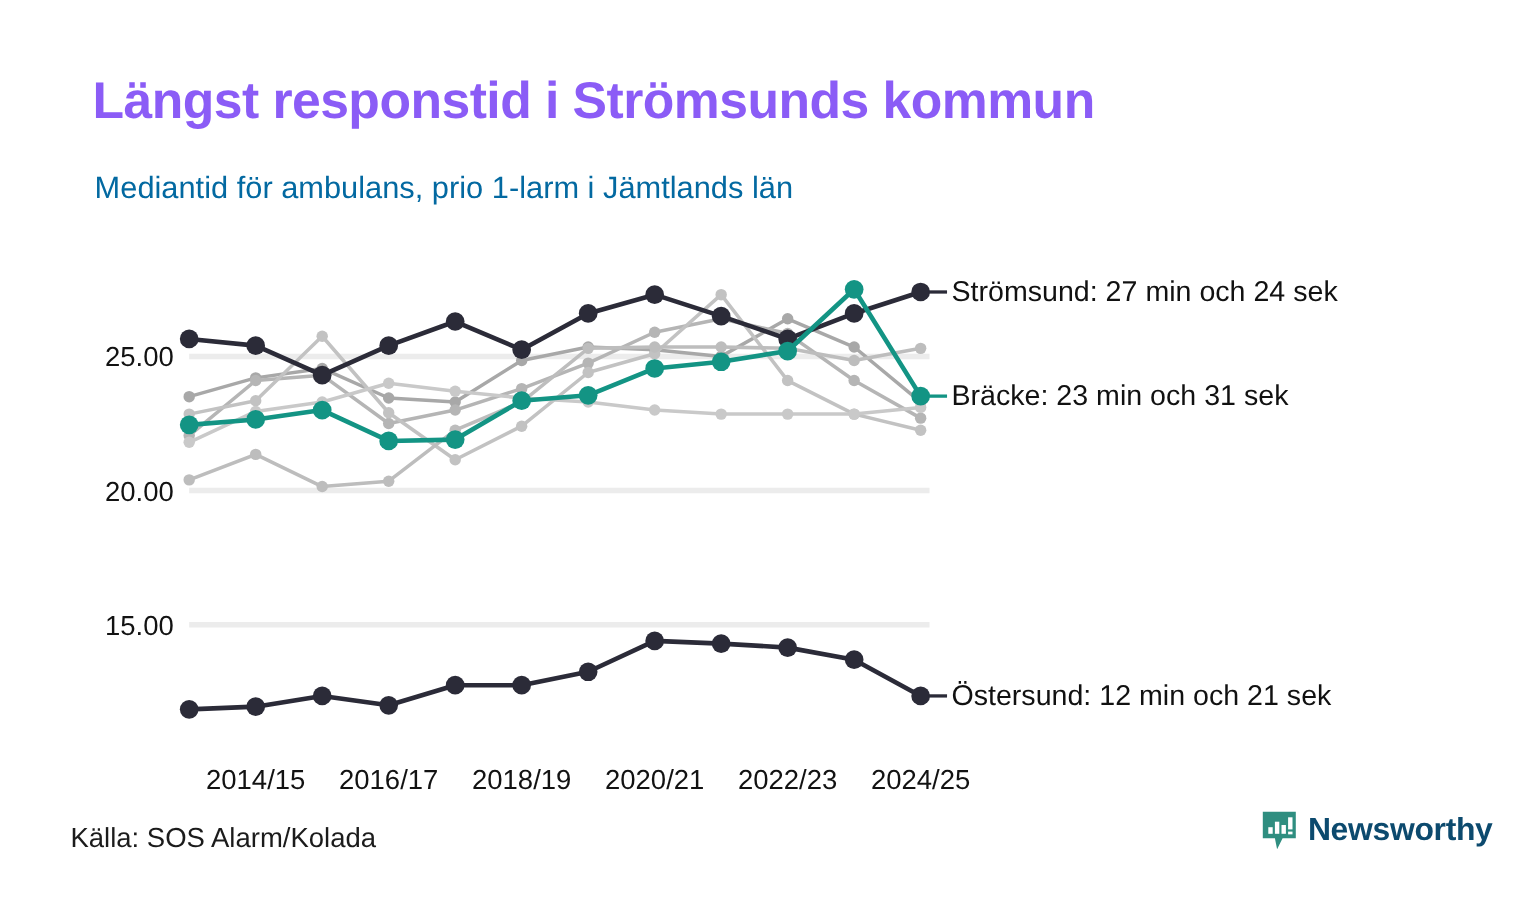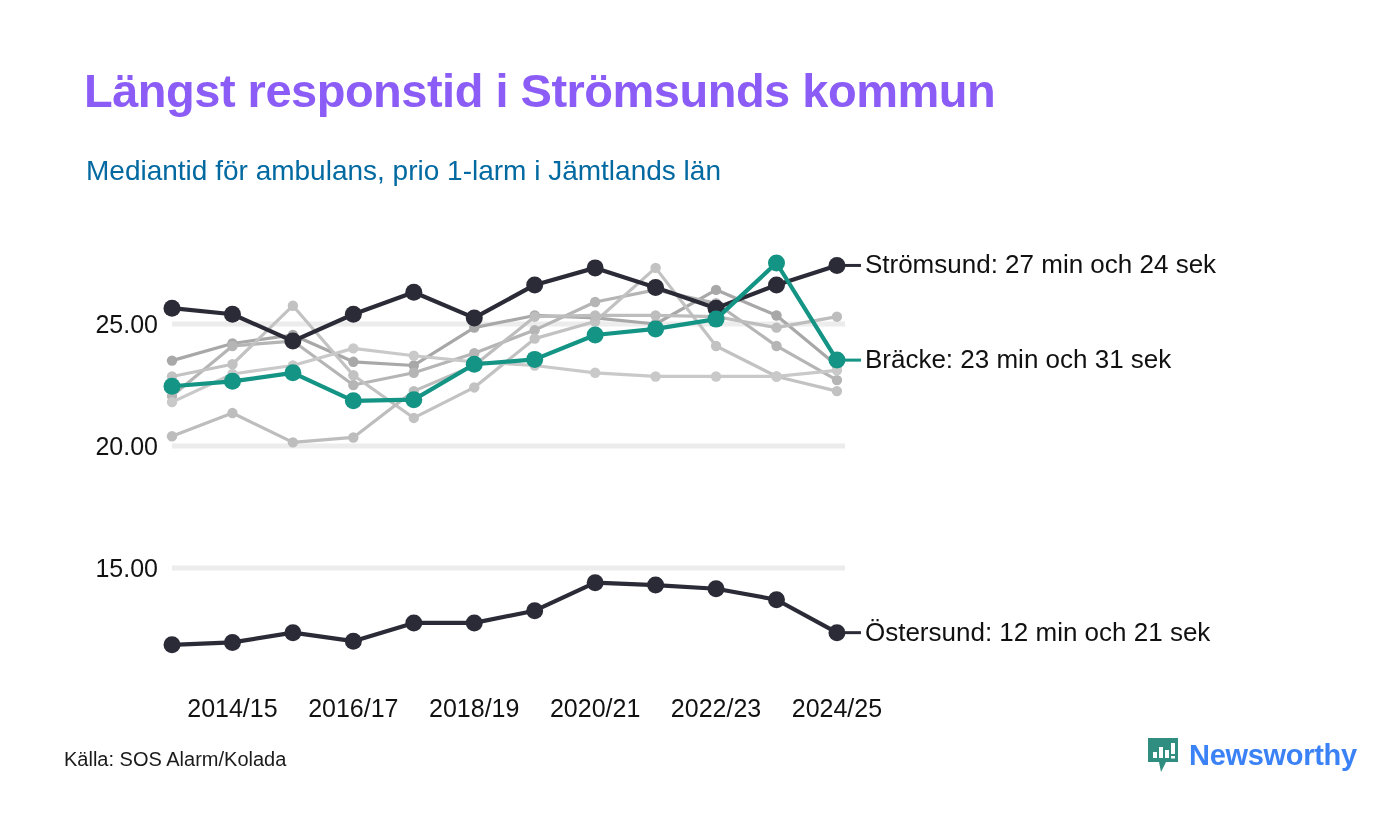--- a/index.html
+++ b/index.html
@@ -81,41 +81,41 @@
     font-family: "Liberation Sans", sans-serif;
     text-anchor: start;
     dominant-baseline: middle;
   }
 
   
   #source-note {
     position: absolute;
     left: 64px;
     top: 748px;
-    font-size: 20px;
+    font-size: 25px;
     color: #1b1b1b;
     white-space: nowrap;
   }
   #logo-wrap {
     position: absolute;
     left: 1146px;
     top: 736px;
     display: flex;
     align-items: center;
     gap: 9px;
   }
   #logo-mark {
     width: 34px;
     height: 38px;
     display: block;
   }
   #logo-text {
     font-size: 29px;
     font-weight: bold;
-    color: #3b82f6;
+    color: #0c4a6e;
     letter-spacing: -0.3px;
     white-space: nowrap;
   }
 </style>
 </head>
 <body>
 
 <div id="page">
 
   <div id="chart-title">Längst responstid i Strömsunds kommun</div>

